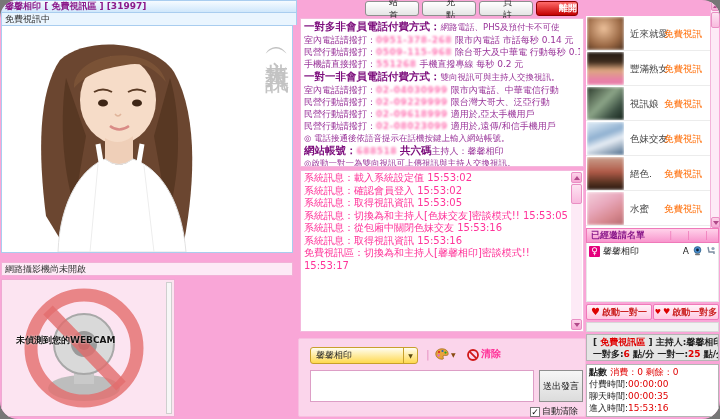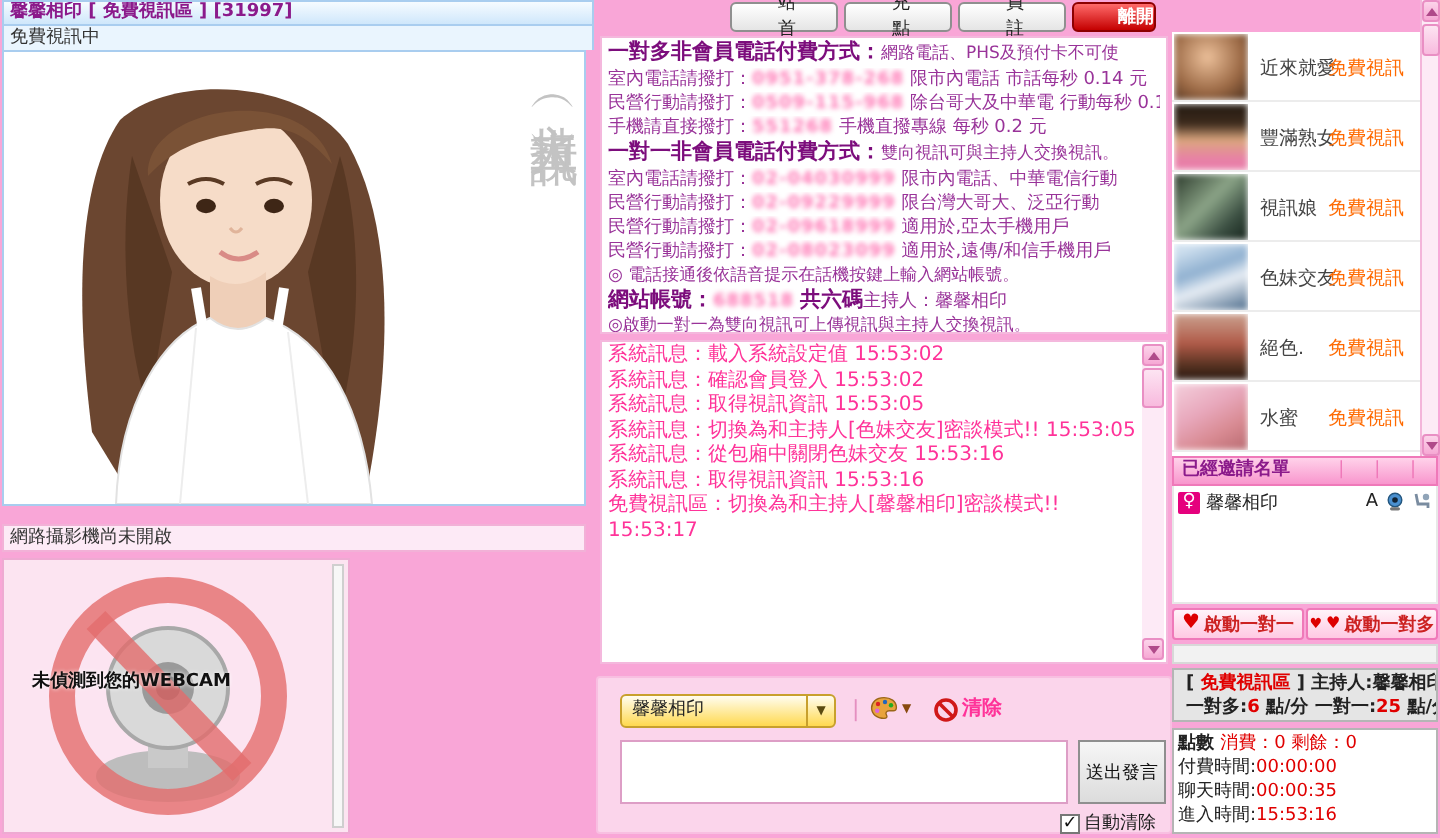--- a/index.html
+++ b/index.html
@@ -1,17 +1,17 @@
 <!DOCTYPE html>
 <html><head>
 <meta charset="utf-8">
 <style>
   html,body{margin:0;padding:0;background:#777;}
   *{box-sizing:border-box;font-family:"DejaVu Sans",sans-serif;}
-  #window{position:relative;width:720px;height:419px;background:#f9a6d7;overflow:hidden;}
+  #window{position:relative;width:720px;height:419px;background:#f9a6d7;overflow:hidden;border-radius:18px;}
 
   
   .title-bar{position:absolute;left:1px;top:0;width:296px;height:13px;
     background:linear-gradient(#f6fbff,#cfe7fb);border:1px solid #a9cdef;
     font-size:9px;font-weight:bold;color:#8b1a8b;line-height:11px;padding:0 3px;white-space:nowrap;overflow:hidden;}
   .status-bar{position:absolute;left:1px;top:13px;width:296px;height:12px;background:#eaf5fe;
     border-left:1px solid #a9cdef;border-right:1px solid #a9cdef;
     font-size:9px;color:#333;line-height:12px;padding:0 3px;}
   .video-box{position:absolute;left:1px;top:25px;width:292px;height:228px;background:#fff;
     border:1px solid #a9cdef;overflow:hidden;}

